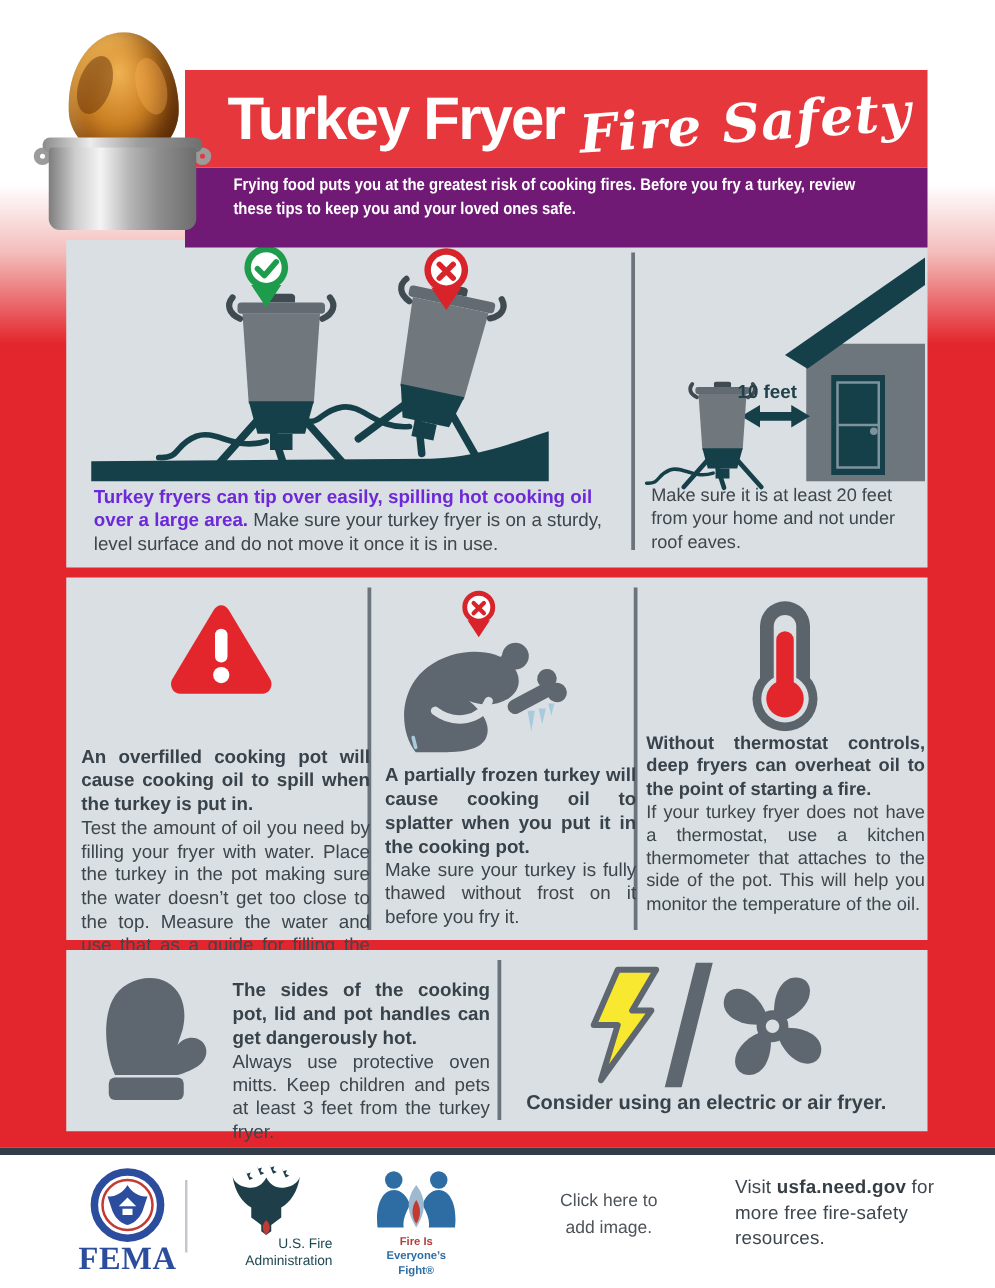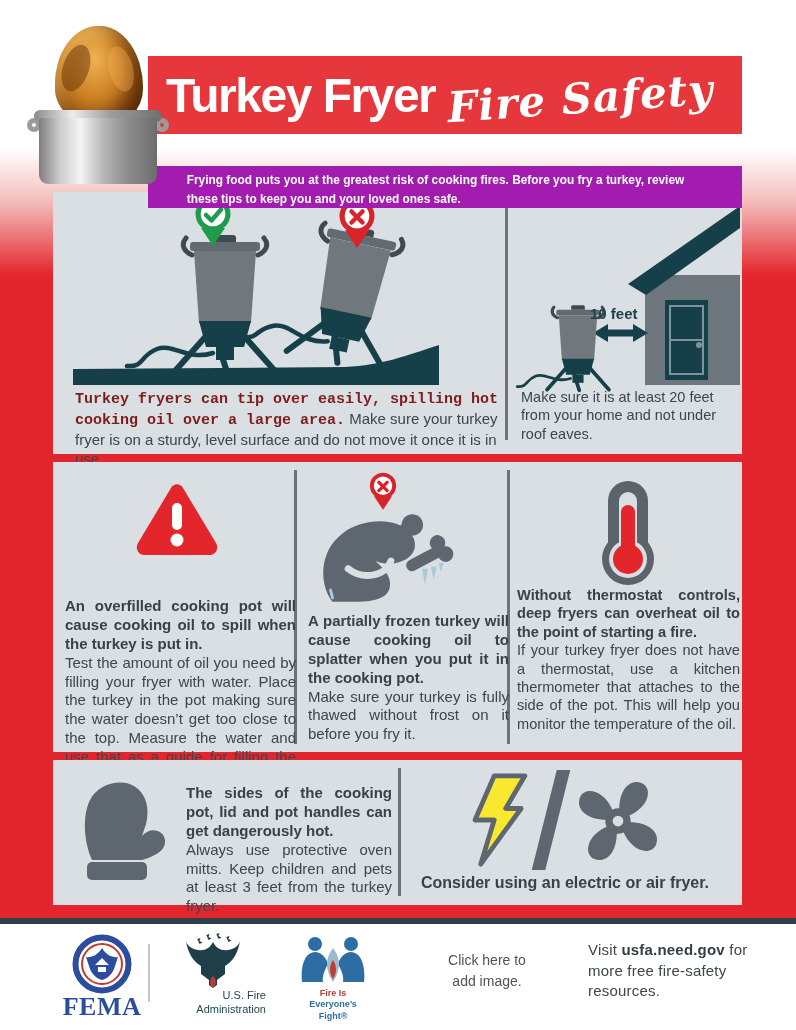--- a/index.html
+++ b/index.html
@@ -6,25 +6,25 @@
   html,body { width:796px; }
   body { font-family:"Liberation Sans","DejaVu Sans",sans-serif; background:#fff; }
   .page { position:relative; width:796px; height:1030px; background:#fff; overflow:hidden; }
 
   .red-band { position:absolute; left:0; top:0; width:796px; height:918px;
     background:linear-gradient(180deg,#ffffff 0px,#ffffff 148px,#f3bdbb 202px,#e3262d 275px,#e3262d 918px); }
   .footer-strip { position:absolute; left:0; top:918px; width:796px; height:6px; background:#313d48; }
 
   
   .title-bar { position:absolute; left:148px; top:56px; width:594px; height:78px; background:#e6373c;
-    display:flex; align-items:center; padding-left:18px; white-space:nowrap; z-index:2; }
+    display:flex; align-items:center; padding-left:34px; white-space:nowrap; z-index:2; }
   .title-main { color:#fff; font-size:48px; font-weight:bold; letter-spacing:-1.5px; }
   .title-script { color:#fff; font-family:"DejaVu Serif",serif; font-style:italic; font-weight:bold;
     font-size:42px; margin-left:12px; letter-spacing:1px; transform:rotate(-4deg) translateY(3px); display:inline-block; }
-  .subtitle-bar { position:absolute; left:148px; top:134px; width:594px; height:42px; background:#a21caf; z-index:1;margin-top:32px; }
+  .subtitle-bar { position:absolute; left:148px; top:134px; width:594px; height:64px; background:#701a75; z-index:1; }
   .subtitle-text { display:block; width:612px; transform:scaleX(.88); transform-origin:left top;
     color:#fff; font-weight:bold; font-size:13.5px; line-height:1.4; padding:5px 0 0 44px; }
 
   
   .turkey-photo { position:absolute; left:30px; top:26px; width:136px; height:160px; z-index:5; }
   .tp-rim { position:absolute; left:4px; top:84px; width:128px; height:12px; border-radius:6px;
     background:linear-gradient(90deg,#8a8a8a,#ececec 30%,#9d9d9d 60%,#6f6f6f); }
   .tp-pot { position:absolute; left:9px; top:92px; width:118px; height:66px; border-radius:3px 3px 9px 9px;
     background:linear-gradient(90deg,#7d7d7d 0%,#cdcdcd 18%,#f4f4f4 35%,#b5b5b5 55%,#8d8d8d 75%,#6d6d6d 100%); }
   .tp-handle { position:absolute; top:92px; width:14px; height:14px; border:5px solid #9b9b9b; border-radius:50%; }
@@ -40,21 +40,21 @@
 
   
   .panel { position:absolute; left:53px; width:689px; background:#d9dfe2; }
   .panel1 { top:192px; height:262px;padding-left:38px; }
   .panel2 { top:462px; height:290px; }
   .panel3 { top:760px; height:145px; }
   .divider-v { position:absolute; background:#6b747c; width:3px; }
   .abs { position:absolute; }
 
   .cap { color:#3d464d; font-size:15px; line-height:1.26; }
-  .cap strong { color:#7f1d1d;font-family:Liberation Mono, monospace; }
+  .cap strong { color:#6d28d9; }
   .just { text-align:justify; }
 
   .p1-cap { left:22px; top:197px; width:424px; }
   .p1-right-cap { left:468px; top:196px; width:218px; font-size:14.5px; }
   .ten-feet { left:537px; top:113px; font-size:15px; font-weight:bold; color:#21414c; }
 
   .col-lead { font-weight:bold; color:#38424a; }
   .col1-text { left:12px; top:108px; width:231px;margin-top:27px; }
   .col2-text { left:255px; top:150px; width:201px; }
   .col3-text { left:464px; top:124px; width:223px; font-size:14.6px; }

